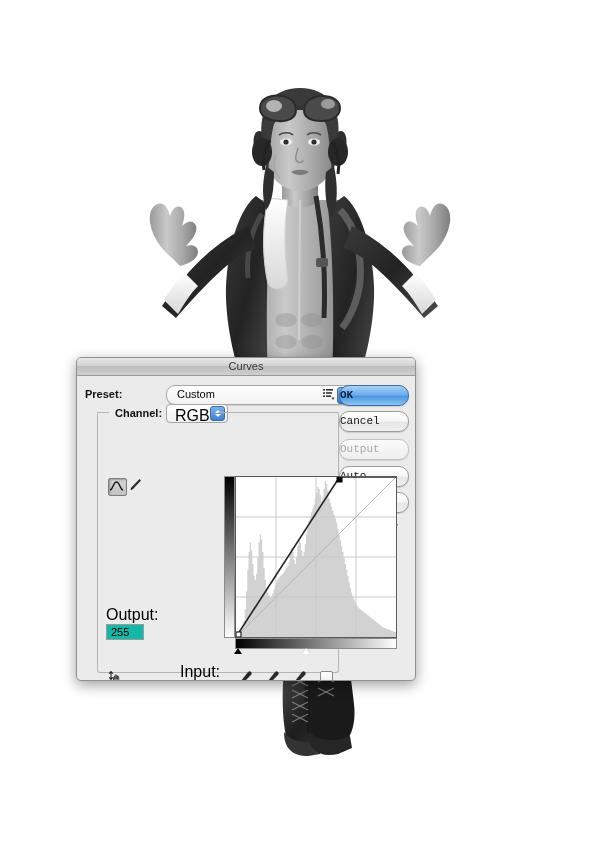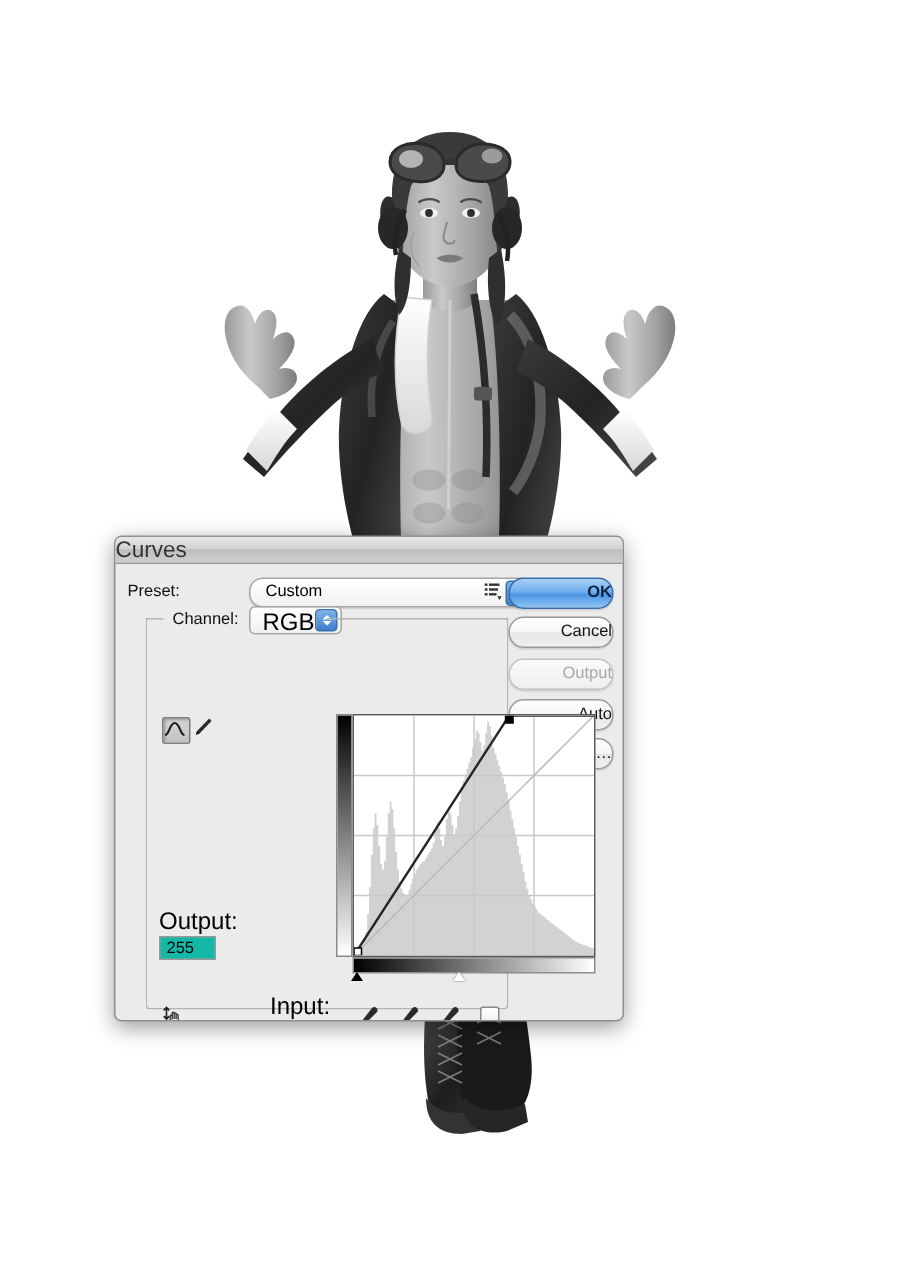--- a/index.html
+++ b/index.html
@@ -26,30 +26,31 @@
     background:#ebebeb;
     border:1px solid #8f8f8f;
     border-radius:5px;
     box-shadow:0 4px 14px rgba(0,0,0,.38);
     overflow:hidden;
   }
   .titlebar{
     height:17px;
     background:linear-gradient(to bottom,#e8e8e8 0%,#d2d2d2 45%,#bebebe 50%,#cfcfcf 100%);
     border-bottom:1px solid #9a9a9a;
+    text-align:center;
     line-height:17px;
-    font-size:15px;
+    font-size:11px;
     color:#333;
     font-weight:normal;
   }
   .dialog-body{position:relative;padding:0;height:304px;}
 
   
   .preset-row{position:absolute;left:8px;top:9px;width:322px;height:19px;}
-  .lbl{font-size:11px;color:#111;}
+  .lbl{font-size:11px;color:#111;font-weight:bold;}
   .preset-label{position:absolute;left:0;top:3px;}
   .preset-select{
     position:absolute;left:41px;top:0;width:189px;height:18px;
     background:linear-gradient(to bottom,#ffffff,#f2f2f2);
     border:1px solid #a6a6a6;border-radius:9px;
     box-shadow:0 1px 1px rgba(0,0,0,.12);
     margin-left:40px;
   }
   .preset-value{position:absolute;left:10px;top:2px;font-size:11px;}
   .select-arrows{
@@ -63,25 +64,26 @@
     border-left:3px solid transparent;border-right:3px solid transparent;
   }
   .select-arrows:before{top:3px;border-bottom:3px solid #fff;}
   .select-arrows:after{bottom:3px;border-top:3px solid #fff;}
   .preset-menu-icon{position:absolute;left:238px;top:3px;width:12px;height:12px;}
 
   
   .btn{
     position:absolute;left:0;width:68px;height:19px;
     border-radius:10px;
-    font-size:11px;text-align:right;line-height:18px;
+    font-size:11px;text-align:left;line-height:18px;
     border:1px solid #9a9a9a;
     background:linear-gradient(to bottom,#ffffff 0%,#f6f6f6 48%,#e6e6e6 52%,#f0f0f0 100%);
     box-shadow:0 1px 1px rgba(0,0,0,.13);
     color:#111;
+    font-family:Liberation Mono, monospace;
   }
   .btn.primary{
     border:1px solid #3a6ea8;
     background:linear-gradient(to bottom,#a9d0f5 0%,#6daeee 45%,#4e96e2 55%,#8cc4f3 100%);
     color:#0a2340;font-weight:bold;
   }
   .btn.disabled{color:#a8a8a8;border-color:#c2c2c2;
     background:linear-gradient(to bottom,#fafafa,#efefef);}
   .buttons{position:absolute;left:262px;top:9px;width:72px;height:150px;}
 

